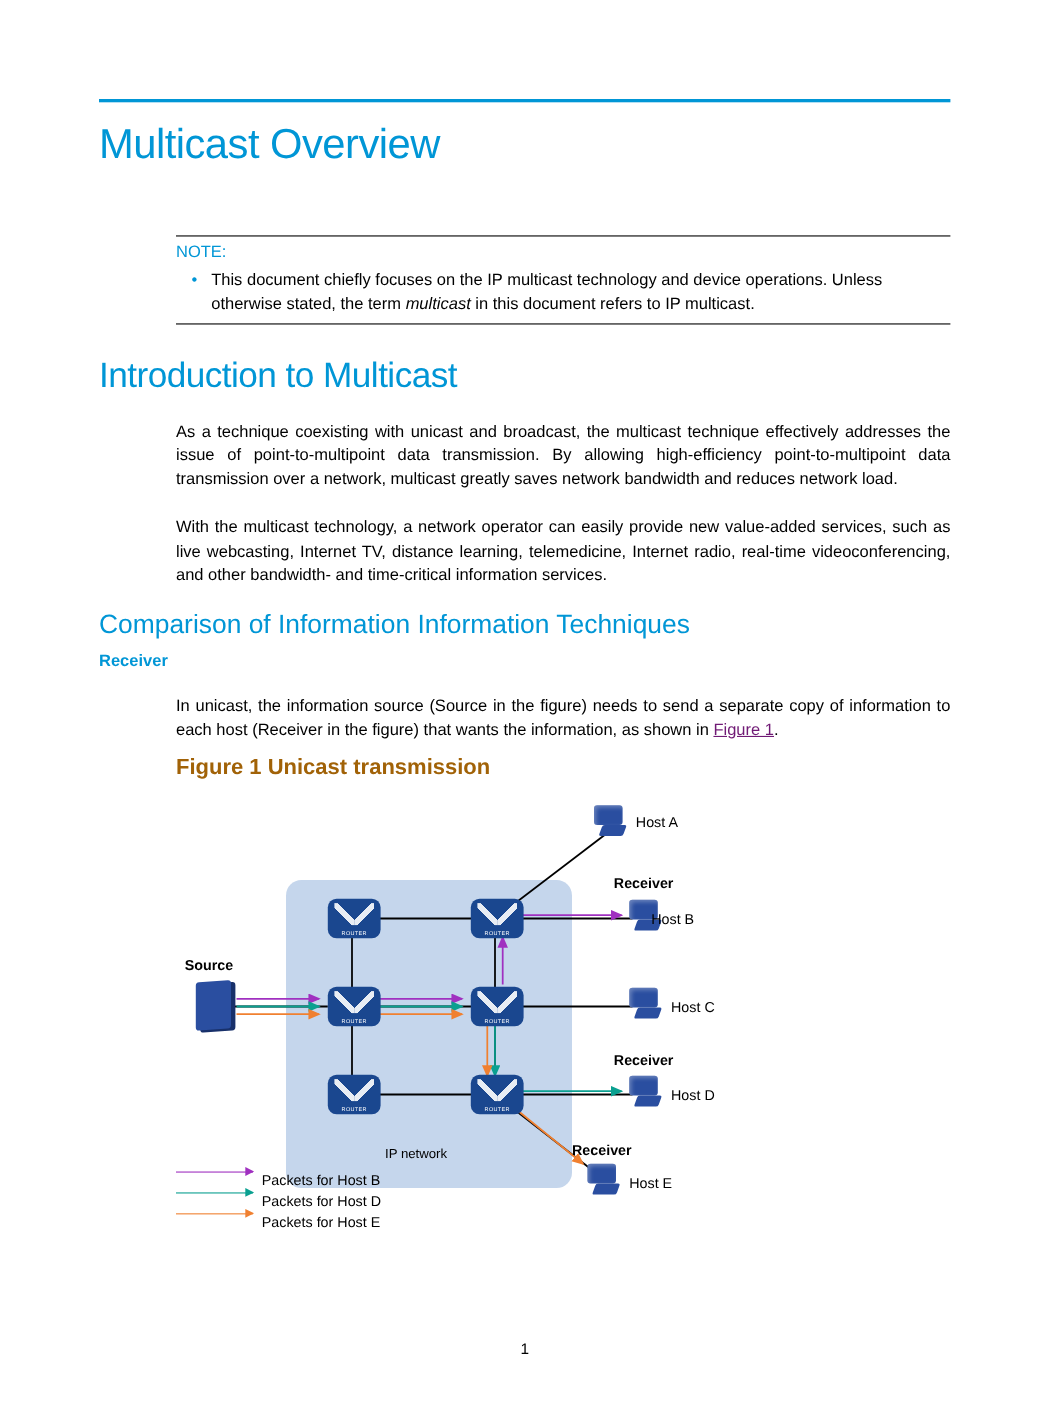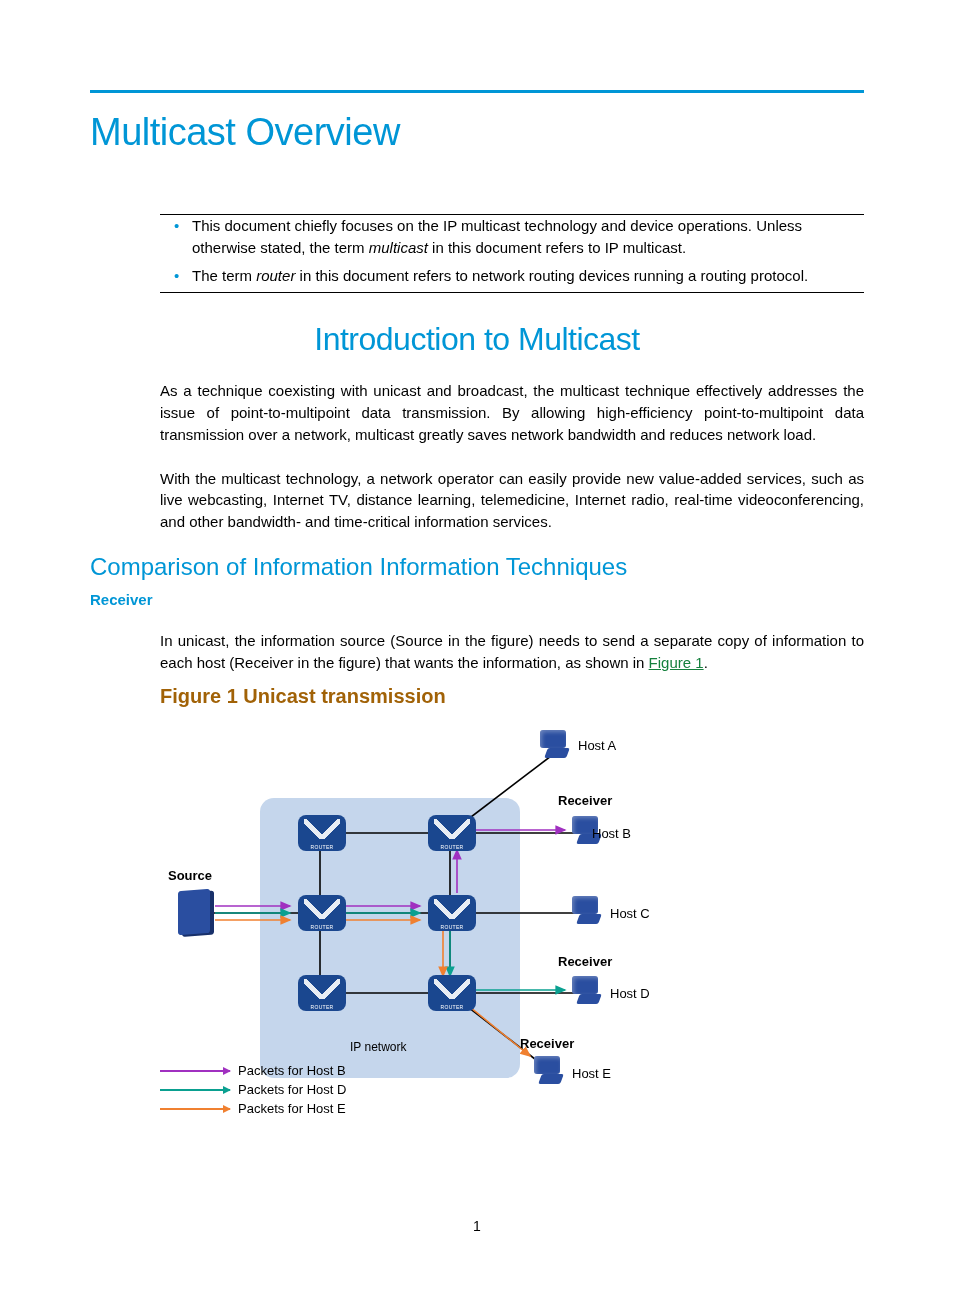--- a/index.html
+++ b/index.html
@@ -51,21 +51,20 @@
     left: 0;
     top: 0;
   }
   .note-list em { }
   h2.section {
     color: #0096d6;
     font-size: 32px;
     font-weight: 400;
     margin: 14px 0 14px 0;
     letter-spacing: -0.5px;
-    text-align: center;
   }
   p.body {
     margin-left: 70px;
     font-size: 15px;
     line-height: 1.45;
     text-align: justify;
     margin-bottom: 12px;
     margin-top: 22px;
   }
   h3.subsection {
@@ -73,21 +72,21 @@
     font-size: 24px;
     font-weight: 400;
     margin: 20px 0 10px 0;
   }
   h4.subsub {
     color: #0096d6;
     font-size: 15px;
     font-weight: 700;
     margin: 4px 0 8px 0;
   }
-  .fig-link { color: #15803d; }
+  .fig-link { color: #701a75; }
   .figure-caption {
     color: #a16207;
     font-size: 20px;
     font-weight: 700;
     margin: 10px 0 10px 70px;
   }
   .diagram {
     margin-left: 70px;
     width: 560px;
     height: 410px;
@@ -150,21 +149,21 @@
     position: absolute;
     width: 32px; height: 44px;
     background: #2a4ea0;
     border-radius: 3px;
     transform: skewY(-4deg);
     box-shadow: 4px 2px 0 #18306a;
   }
   .lbl { position: absolute; font-size: 13px; white-space: nowrap; }
   .lbl.bold { font-weight: 700; }
   .legend { position: absolute; left: 0; top: 345px; font-size: 13px; }
-  .legend-row { display: flex; align-items: center; gap: 8px; margin-bottom: 4px; }
+  .legend-row { display: flex; align-items: flex-start; gap: 8px; margin-bottom: 4px; }
   .arrow {
     width: 70px; height: 1.5px; position: relative;
   }
   .arrow::after {
     content: ""; position: absolute; right: -1px; top: -3.5px;
     border-left: 8px solid currentColor;
     border-top: 4px solid transparent;
     border-bottom: 4px solid transparent;
   }
   .purple { background: #a030c0; color: #a030c0; }
@@ -180,23 +179,23 @@
   svg.net { position:absolute; left:0; top:0; width:100%; height:100%; pointer-events:none; }
 </style>
 </head>
 <body>
 
 <div class="top-rule"></div>
 <h1 class="page-title">Multicast Overview</h1>
 
 <div class="note-box">
   <div class="note-rule"></div>
+  <div class="note-label">NOTE:</div>
   <ul class="note-list">
     <li>This document chiefly focuses on the IP multicast technology and device operations. Unless otherwise stated, the term <em>multicast</em> in this document refers to IP multicast.</li>
-    <li>The term <em>router</em> in this document refers to network routing devices running a routing protocol.</li>
   </ul>
   <div class="note-rule"></div>
 </div>
 
 <h2 class="section">Introduction to Multicast</h2>
 <p class="body">As a technique coexisting with unicast and broadcast, the multicast technique effectively addresses the issue of point-to-multipoint data transmission. By allowing high-efficiency point-to-multipoint data transmission over a network, multicast greatly saves network bandwidth and reduces network load.</p>
 <p class="body">With the multicast technology, a network operator can easily provide new value-added services, such as live webcasting, Internet TV, distance learning, telemedicine, Internet radio, real-time videoconferencing, and other bandwidth- and time-critical information services.</p>
 
 <h3 class="subsection">Comparison of Information Information Techniques</h3>
 <h4 class="subsub">Receiver</h4>

